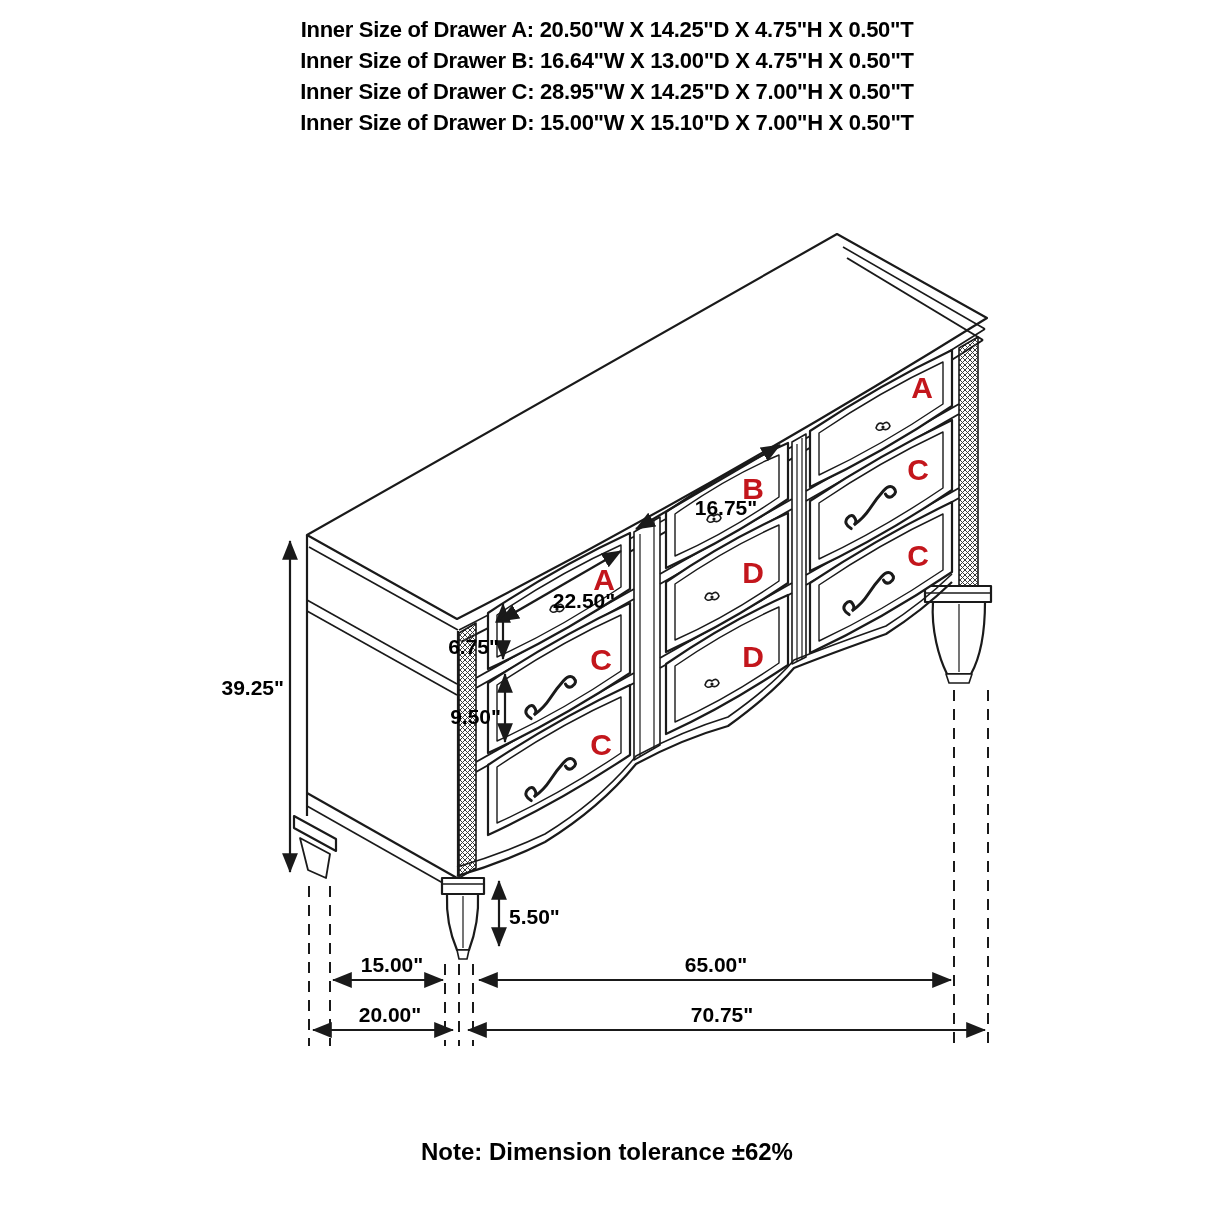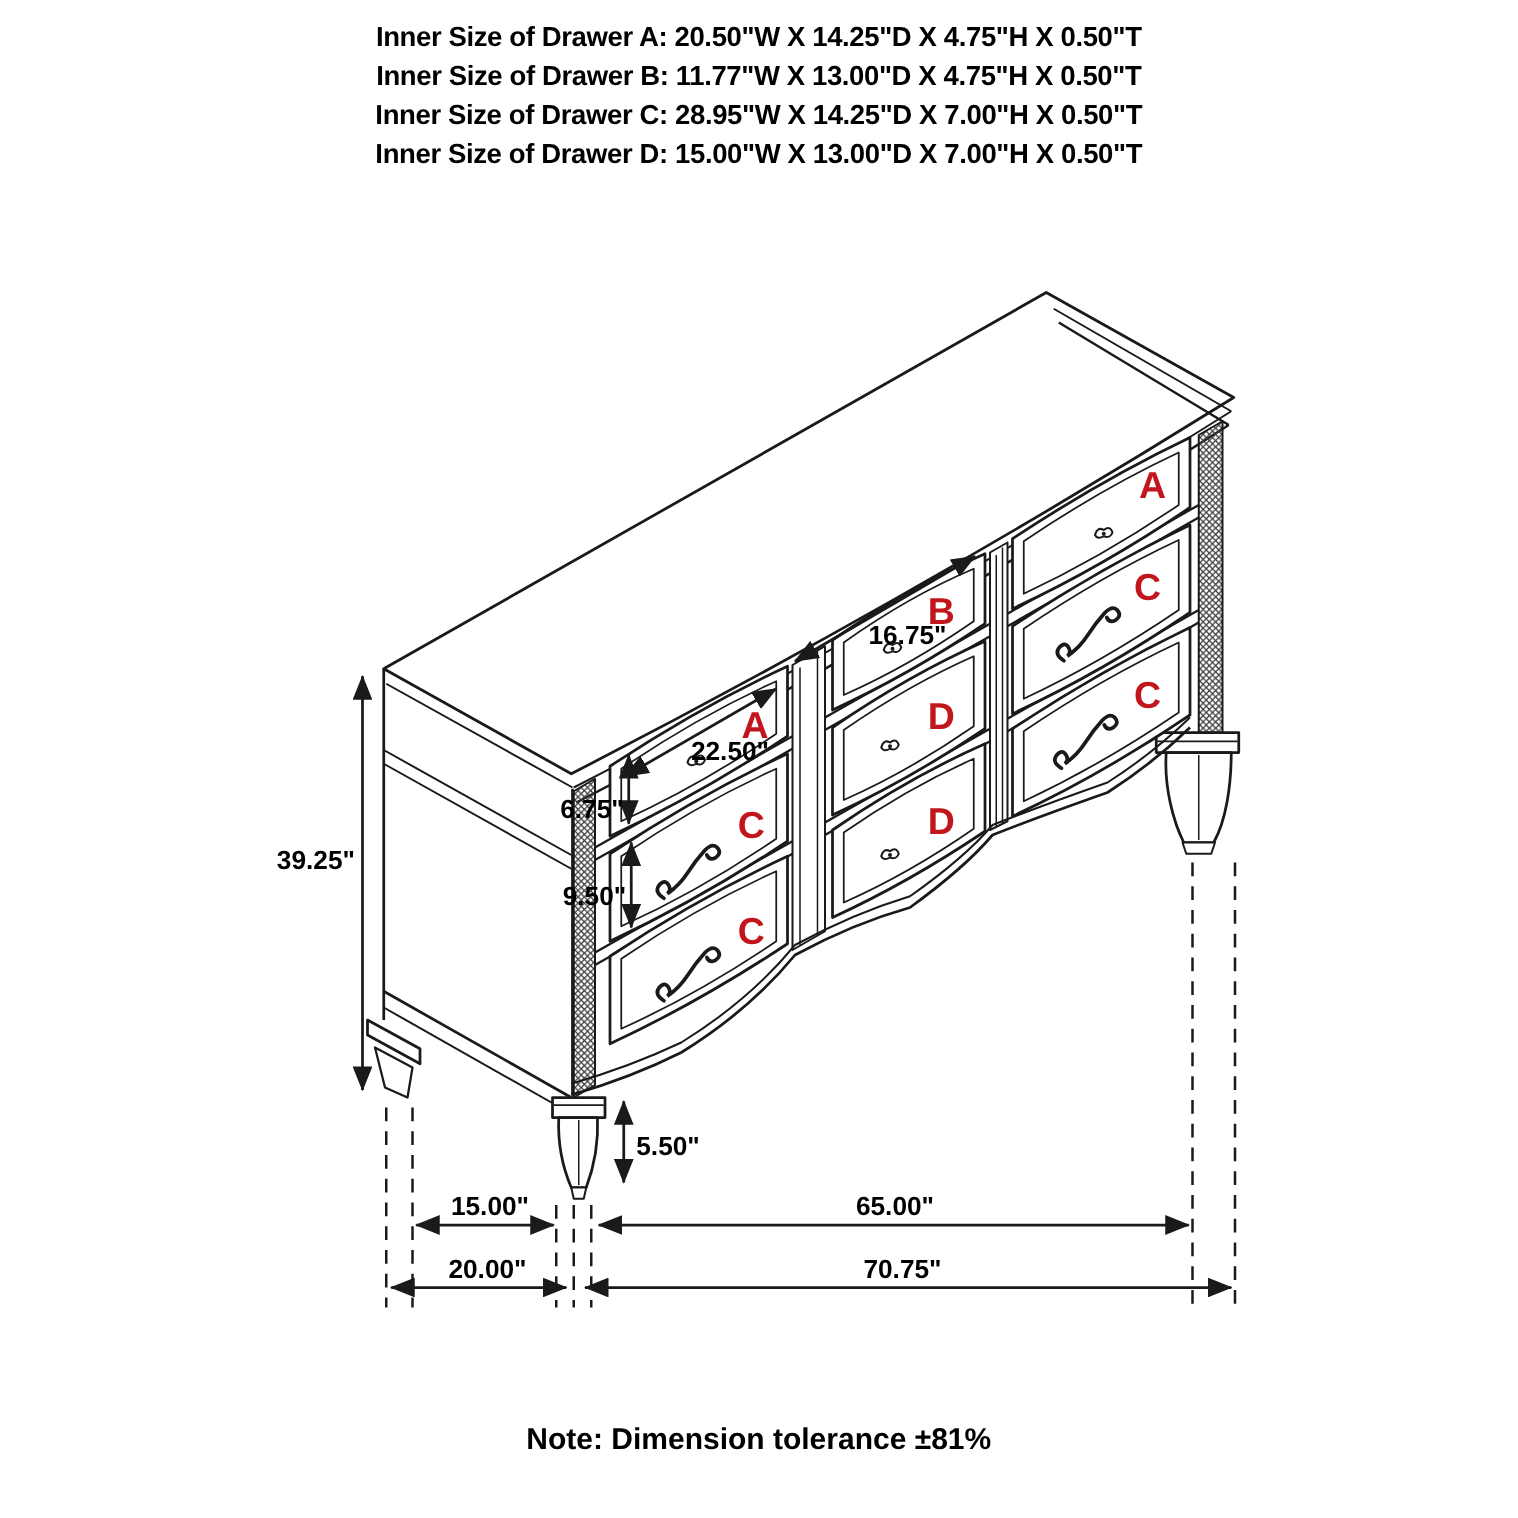--- a/index.html
+++ b/index.html
@@ -15,23 +15,23 @@
   .dim{font-size:21px;font-weight:bold;fill:#000;}
   .redlabel{font-size:30px;font-weight:bold;}
 </style>
 </head>
 <body>
 
 <div class="canvas">
 
   <div class="title-block">
     <div>Inner Size of Drawer A: 20.50"W X 14.25"D X 4.75"H X 0.50"T</div>
-    <div>Inner Size of Drawer B: 11.77"W X 13.00"D X 4.75"H X 0.50"T</div>
+    <div>Inner Size of Drawer B: 16.64"W X 13.00"D X 4.75"H X 0.50"T</div>
     <div>Inner Size of Drawer C: 28.95"W X 14.25"D X 7.00"H X 0.50"T</div>
-    <div>Inner Size of Drawer D: 15.00"W X 13.00"D X 7.00"H X 0.50"T</div>
+    <div>Inner Size of Drawer D: 15.00"W X 15.10"D X 7.00"H X 0.50"T</div>
   </div>
 
   <svg width="1214" height="1214" viewBox="0 0 1214 1214">
     <defs>
       <marker id="ah" viewBox="0 0 10 8" refX="9.5" refY="4" markerWidth="9" markerHeight="7.2" orient="auto-start-reverse">
           <path d="M0,0 L10,4 L0,8 Z" fill="#1a1a1a"></path>
         </marker>
       <pattern id="hatch" width="5" height="5" patternUnits="userSpaceOnUse">
         <path d="M0,5 L5,0 M0,0 L5,5" stroke="#3a3a3a" stroke-width="1"></path>
       </pattern>
@@ -218,14 +218,14 @@
       <text class="redlabel" x="601" y="755" text-anchor="middle" fill="#c3161c">C</text>
       <text class="redlabel" x="753" y="499" text-anchor="middle" fill="#c3161c">B</text>
       <text class="redlabel" x="753" y="583" text-anchor="middle" fill="#c3161c">D</text>
       <text class="redlabel" x="753" y="667" text-anchor="middle" fill="#c3161c">D</text>
       <text class="redlabel" x="922" y="398" text-anchor="middle" fill="#c3161c">A</text>
       <text class="redlabel" x="918" y="480" text-anchor="middle" fill="#c3161c">C</text>
       <text class="redlabel" x="918" y="566" text-anchor="middle" fill="#c3161c">C</text>
     </g>
   </svg>
 
-  <div class="note">Note: Dimension tolerance ±81%</div>
+  <div class="note">Note: Dimension tolerance ±62%</div>
 </div>
 
 </body></html>

